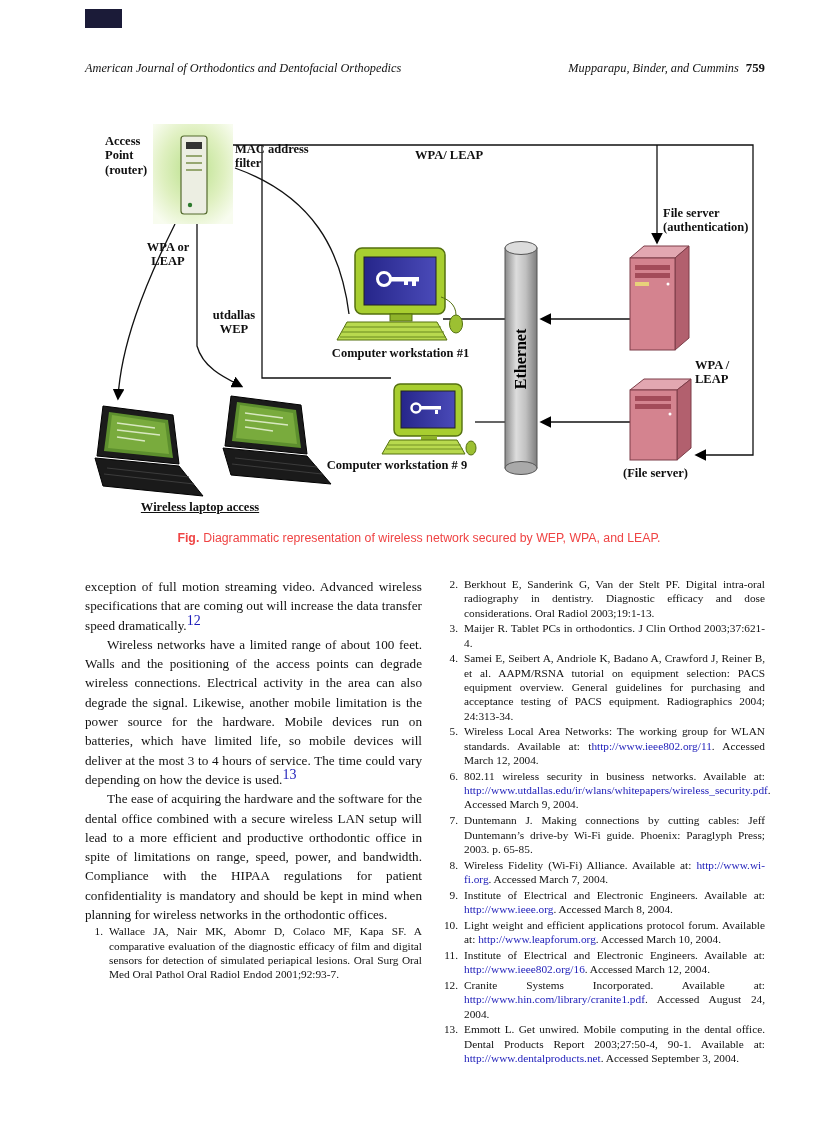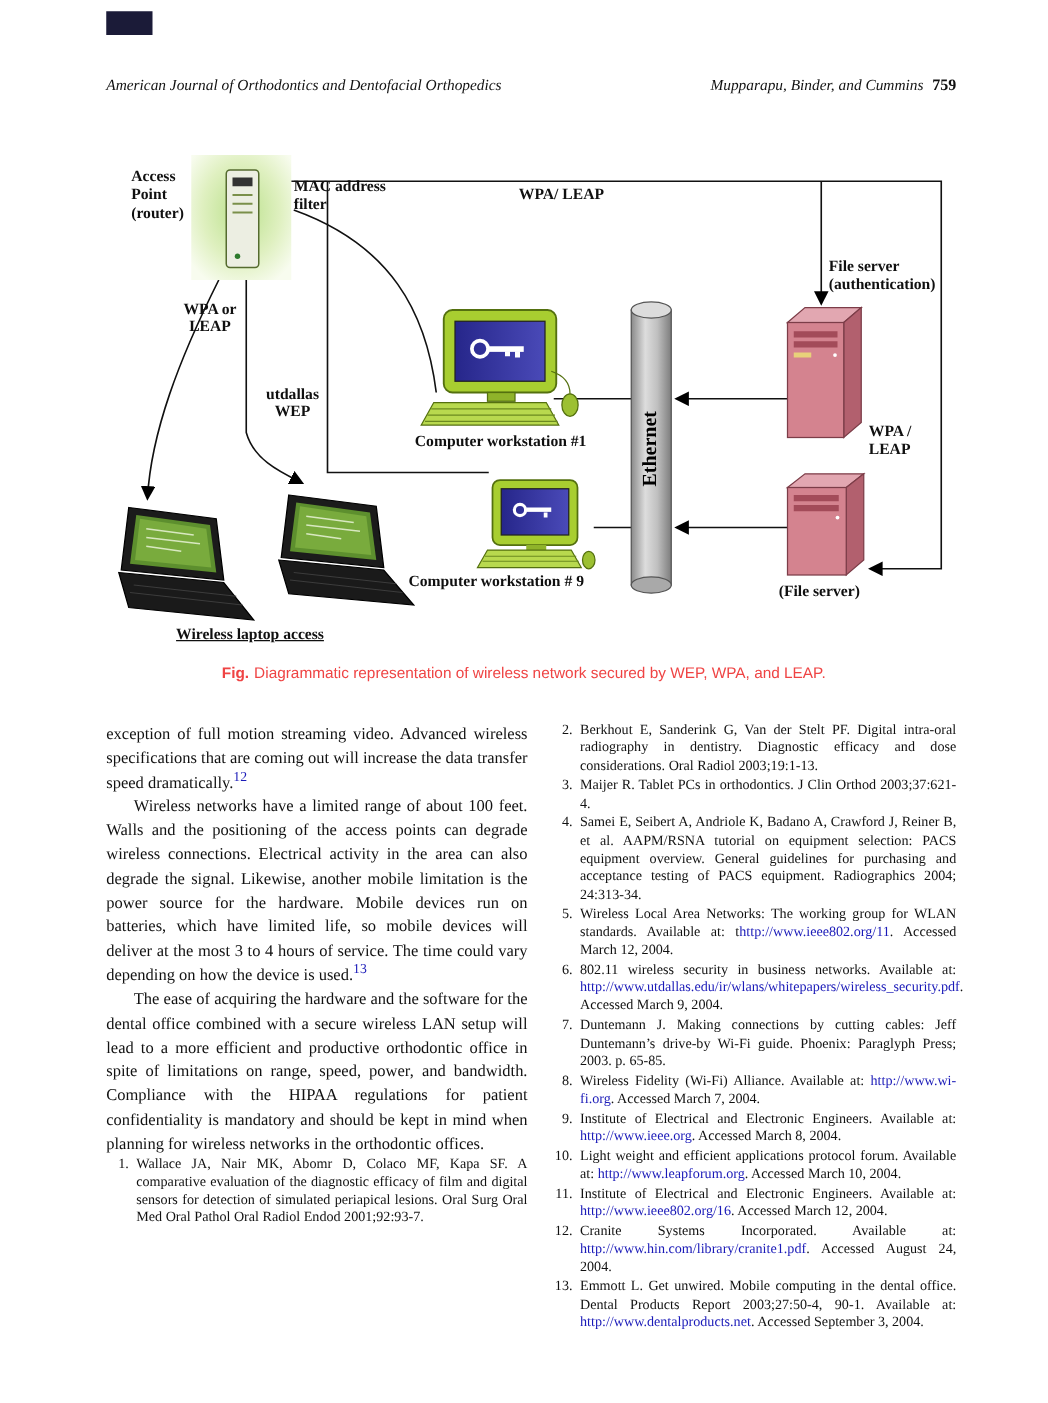--- a/index.html
+++ b/index.html
@@ -25,21 +25,21 @@
   .caption { position:absolute; left:99px; top:531px; width:640px; text-align:center;
              font-family:"Liberation Sans", sans-serif; font-size:12.3px; color:#ef4444; }
   .caption .fig { font-weight:bold; margin-right:4px; }
 
   .columns { position:absolute; left:85px; top:577px; width:680px; display:flex; gap:18px; }
   .col-left  { width:337px; }
   .col-right { width:325px; }
 
   .body-par { margin:0; font-size:13.2px; line-height:19.3px; text-align:justify; text-indent:22px; }
   .body-par.no-indent { text-indent:0; }
-  sup.cite { font-size:11px; line-height:0; color:var(--link,#1a1ab8); }
+  sup.cite { font-size:14px; line-height:0; color:var(--link,#1a1ab8); }
 
   .refs-heading { font-family:"Liberation Sans", sans-serif; font-weight:bold;
                   font-size:11.5px; letter-spacing:0.3px; margin:20px 0 9px 0; }
 
   .ref { position:relative; padding-left:24px; font-size:11.3px; line-height:14.3px;
          text-align:justify; margin-bottom:1.5px; }
   .ref .num { position:absolute; left:0; width:18px; text-align:right; }
   .link { color:var(--link,#1a1ab8); }
 </style>
 </head>
@@ -182,21 +182,21 @@
 filter</div>
     <div class="dlabel" style="left:330px; top:30px;">WPA/ LEAP</div>
     <div class="dlabel" style="left:578px; top:88px; width:105px;">File server
 (authentication)</div>
     <div class="dlabel" style="left:55px; top:122px; width:56px; text-align:center;">WPA or
 LEAP</div>
     <div class="dlabel" style="left:113px; top:190px; width:72px; text-align:center;">utdallas
 WEP</div>
     <div class="dlabel" style="left:228px; top:228px; width:175px; text-align:center;">Computer workstation #1</div>
     <div class="ethernet-label">Ethernet</div>
-    <div class="dlabel" style="left:610px; top:220px; width:55px;">WPA /
+    <div class="dlabel" style="left:610px; top:240px; width:55px;">WPA /
 LEAP</div>
     <div class="dlabel" style="left:222px; top:340px; width:180px; text-align:center;">Computer workstation # 9</div>
     <div class="dlabel" style="left:538px; top:348px; width:90px;">(File server)</div>
     <div class="dlabel" style="left:30px; top:382px; width:170px; text-align:center;text-decoration:underline;">Wireless laptop access</div>
   </div>
 
   <div class="caption">
     <span class="fig">Fig.</span><span>Diagrammatic representation of wireless network secured by WEP, WPA, and LEAP.</span>
   </div>
 

